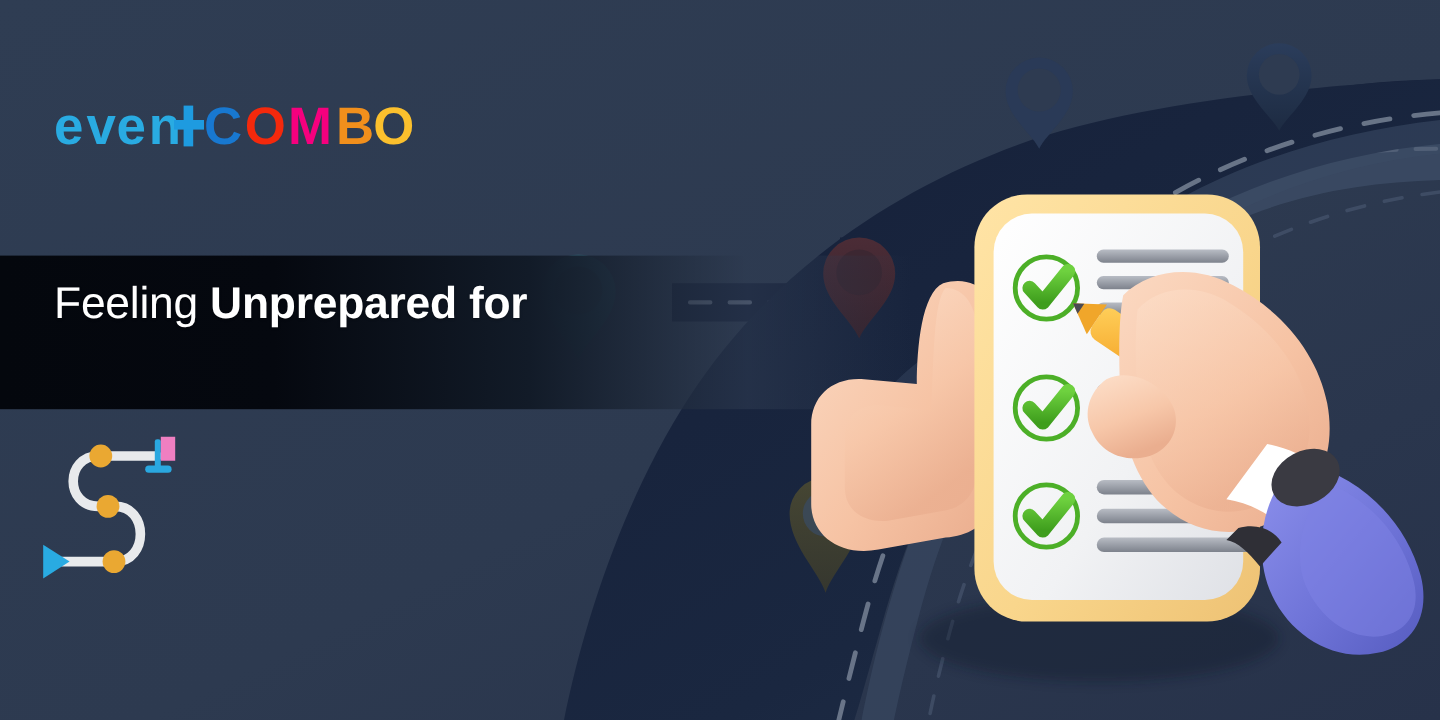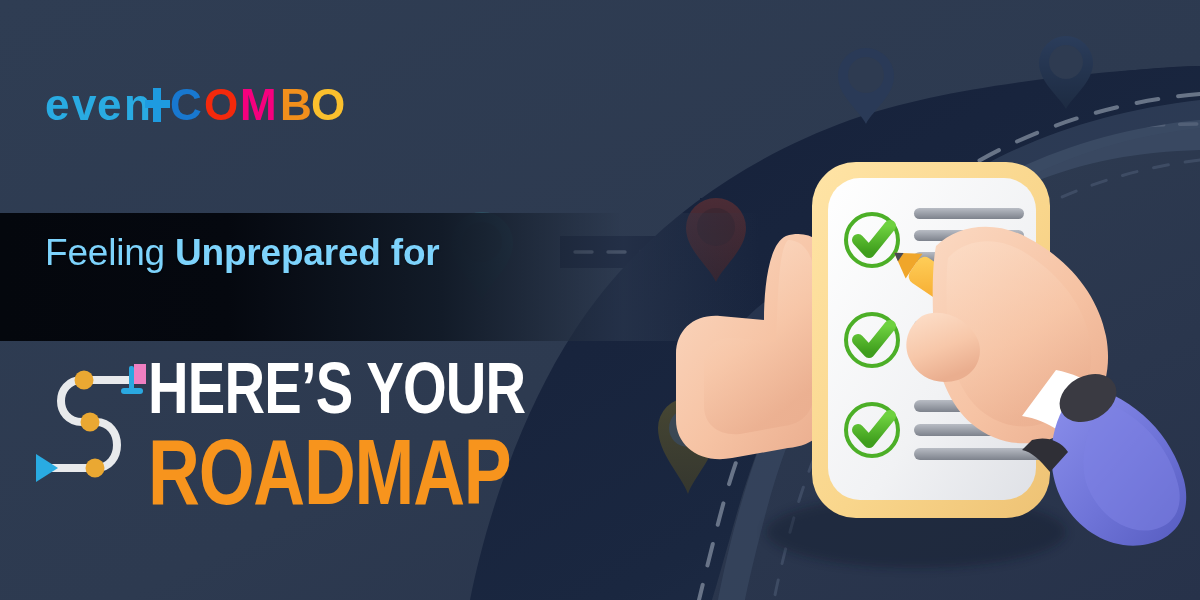--- a/index.html
+++ b/index.html
@@ -16,21 +16,21 @@
   .logo{position:absolute;left:45px;top:84px;height:48px;display:flex;align-items:center;}
   .logo svg{display:block;}
 
   
   .headline-band{
     position:absolute;left:0;top:213px;width:760px;height:128px;
     background:linear-gradient(90deg,#04070d 0%, #05080f 30%, #121b28 58%, rgba(46,59,81,0.55) 82%, rgba(46,59,81,0) 100%);
   }
   .headline{
     position:absolute;left:45px;top:228px;width:560px;
-    color:#7dd3fc;font-size:37px;line-height:49px;letter-spacing:-0.2px;
+    color:#ffffff;font-size:37px;line-height:49px;letter-spacing:-0.2px;
     font-weight:400;
     text-shadow:0 1px 2px rgba(0,0,0,.35);
   }
   .headline b{font-weight:700;}
 
   
   .roadmap-icon{position:absolute;left:28px;top:358px;width:118px;height:140px;}
 
   
   .bigtitle{position:absolute;left:148px;top:352px;width:620px;}
@@ -192,24 +192,20 @@
       <path d="M 8 96 L 30 110 L 8 124 Z" fill="#29ABE2"></path>
 
       <g>
         <rect x="101" y="8" width="5" height="26" rx="2" fill="#2aa8e0"></rect>
         <rect x="93" y="30" width="22" height="6" rx="3" fill="#2aa8e0"></rect>
         <path d="M 106 6 L 130 6 L 124 16 L 130 26 L 106 26 Z" fill="#ef7fc1"></path>
       </g>
     </svg>
   </div>
 
-  <div class="bigtitle">
-    <span class="line l1">HERE’S YOUR</span>
-    <span class="line l2">ROADMAP</span>
-  </div>
 
   <div class="illus">
     <svg width="564" height="460" viewBox="0 0 564 460" xmlns="http://www.w3.org/2000/svg">
       <defs>
         <linearGradient id="skin" x1="0" y1="0" x2="1" y2="1">
           <stop offset="0%" stop-color="#fbd9c2"></stop>
           <stop offset="55%" stop-color="#f6c3a4"></stop>
           <stop offset="100%" stop-color="#e9ab8c"></stop>
         </linearGradient>
         <linearGradient id="skin2" x1="0" y1="0" x2="0.4" y2="1">

